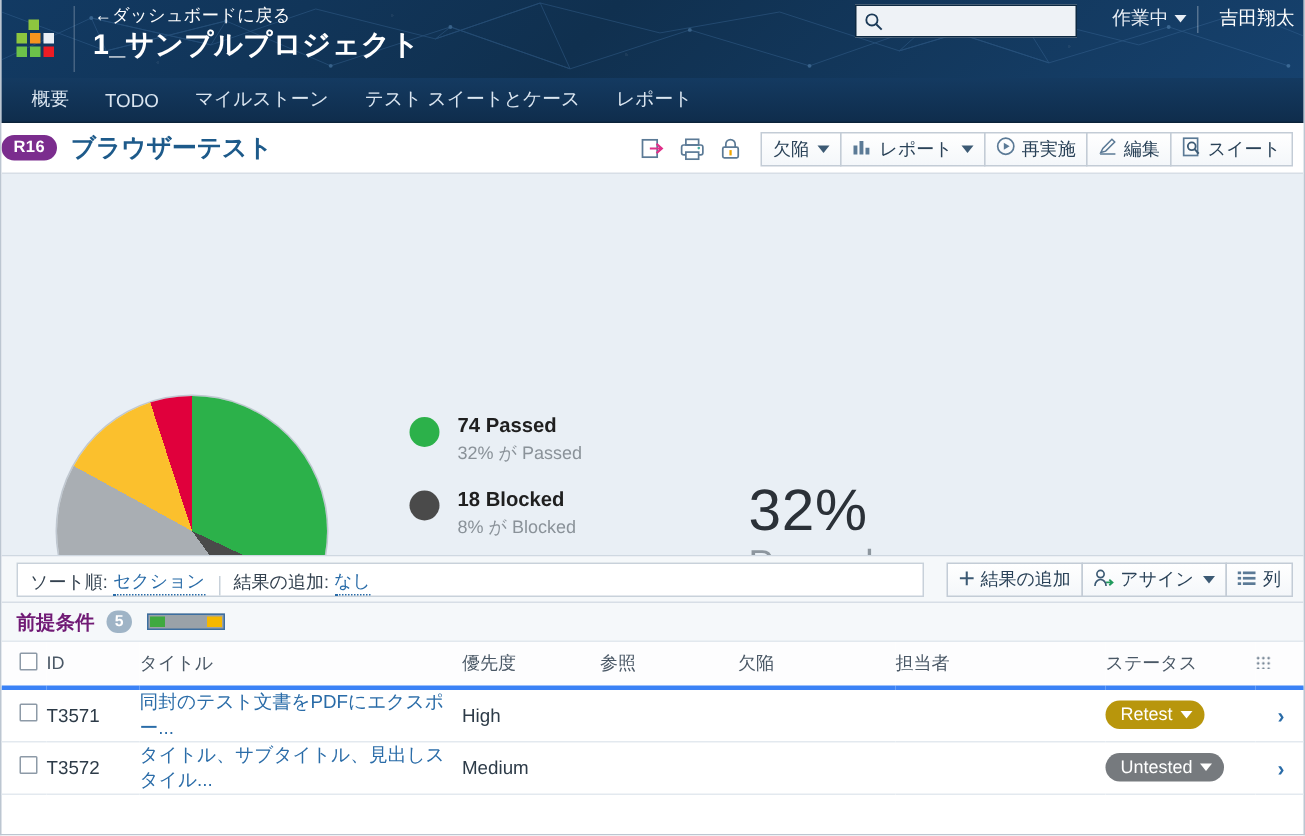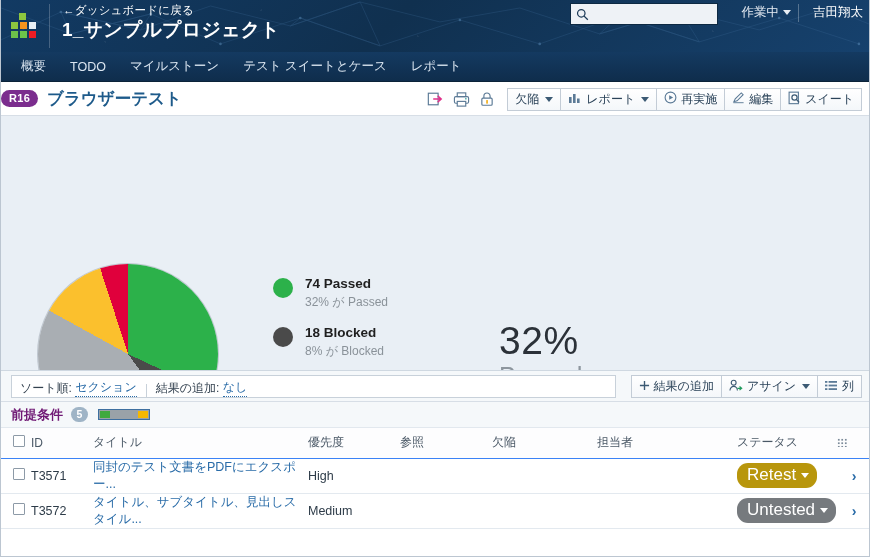--- a/index.html
+++ b/index.html
@@ -234,21 +234,21 @@
     display: flex; overflow: hidden;
     padding: 1px;
   }
   .pb-seg { height: 100%; }
 
   
   .tbl { width: 100%; border-collapse: collapse; table-layout: fixed; }
   .tbl th {
     font-size: 12px; color: #4a5866; font-weight: normal;
     text-align: left; height: 30px;
-    border-bottom: 1px solid #3b82f6;
+    border-bottom: 3px solid #3b82f6;
     background: #fdfdfe;
     padding: 0;
   }
   .tbl td {
     font-size: 12.5px; height: 29px;
     border-bottom: 1px solid #e3e9ef;
     color: #2d3b48; padding: 0;
     vertical-align: middle;
   }
   .c-chk { width: 30px; padding-left: 12px !important; }
@@ -261,21 +261,21 @@
   .c-stat { width: 100px; }
   .c-arrow { width: 34px; text-align: center; }
   .chk {
     width: 12px; height: 12px;
     border: 1px solid #8d9aa7; background: #fff;
     display: inline-block; border-radius: 1px;
   }
   .tlink { color: #2a6ca8; text-decoration: none; }
   .badge {
     display: inline-flex; align-items: center; gap: 5px;
-    color: #fff; font-size: 17px;
+    color: #fff; font-size: 12px;
     border-radius: 11px; padding: 2px 8px 3px 10px;
     cursor: pointer;
   }
   .badge .caret-w {
     width:0;height:0;border-left:4px solid transparent;border-right:4px solid transparent;
     border-top:5px solid #fff; display:inline-block;
   }
   .chev {
     color: #2a6ca8; font-size: 14px; font-weight: bold; cursor: pointer;
   }

